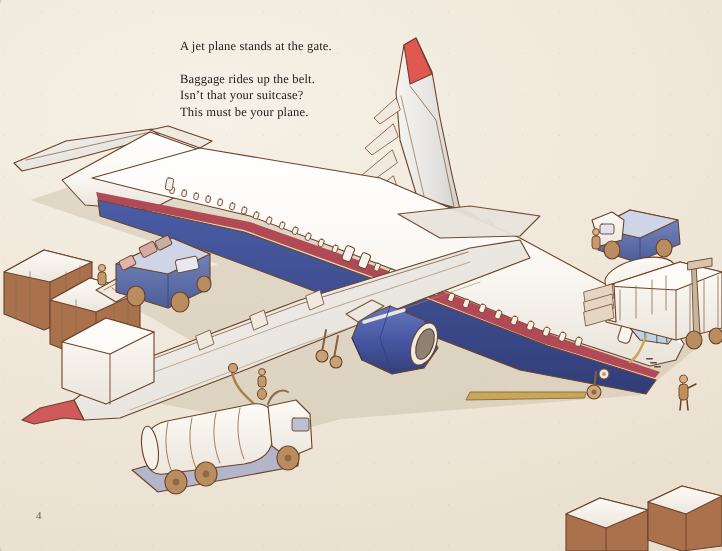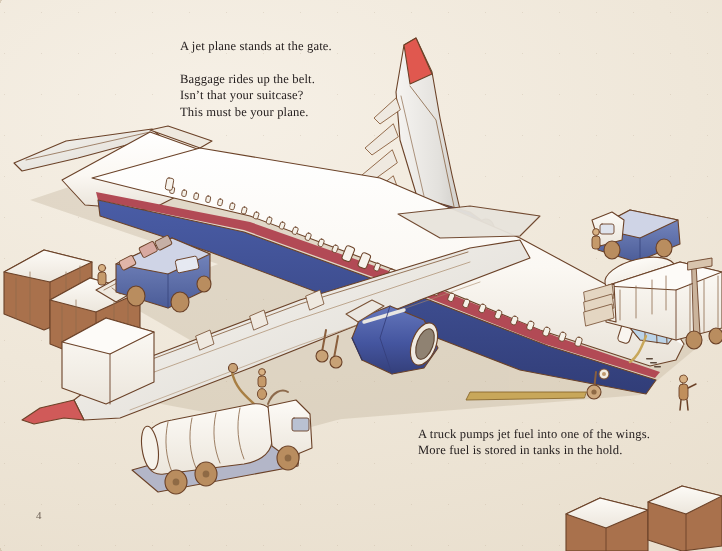--- a/index.html
+++ b/index.html
@@ -420,18 +420,16 @@
     </g>
   </svg>
 
   <div class="txt" id="text-left">A jet plane stands at the gate.
 
 Baggage rides up the belt.
 Isn’t that your suitcase?
 This must be your plane.</div>
 
 
-  <div class="txt" id="text-bottom">A truck pumps jet fuel into one of the wings.
-More fuel is stored in tanks in the hold.</div>
 
   <div id="page-number">4</div>
 
 </div>
 
 </body></html>

